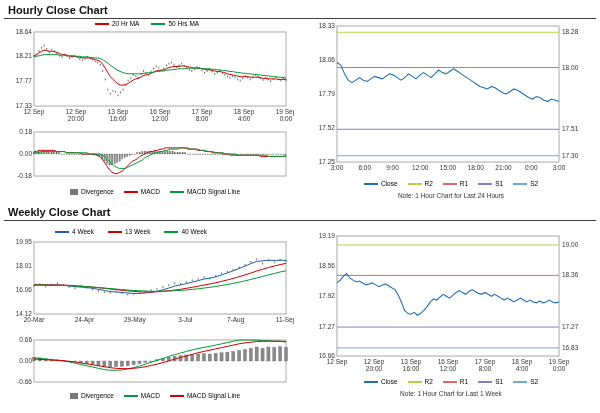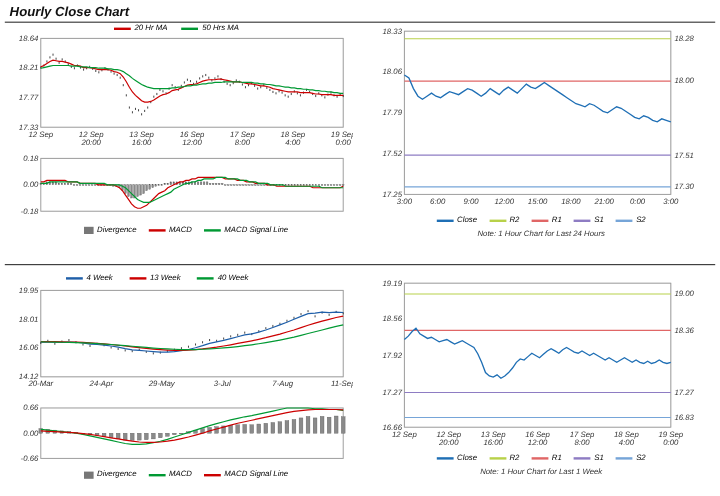--- a/index.html
+++ b/index.html
@@ -3,21 +3,21 @@
 <meta charset="utf-8">
 <style>
   html,body{margin:0;padding:0;}
   body{
     width:600px;height:413px;
     background:#ffffff;
     font-family:"Liberation Sans", sans-serif;
     color:#000;
     overflow:hidden;
   }
-  .page{position:relative;width:508px;height:413px;font-style:italic;}
+  .page{position:relative;width:508px;height:413px;}
   .section-title{
     font-size:11px;font-weight:bold;color:#111;
   }
   .hr{
     height:1px;background:#000;opacity:.75;
   }
   .panel{position:absolute;}
   svg{display:block;}
   .axis-lbl{font-family:"Liberation Sans",sans-serif;font-size:6.5px;fill:#333;}
   .axis-lbl-r{font-family:"Liberation Sans",sans-serif;font-size:6.5px;fill:#333;}
@@ -383,20 +383,23 @@
       </span>
       <span class="lg-item">
         <span class="lg-swatch" style="background:#76a5d8"></span>
         <span>S2</span>
       </span>
     </div>
   </div>
 
   <div class="panel" style="left:305px;top:192px;width:292px;text-align:center;font-size:6.5px;color:#333;">Note: 1 Hour Chart for Last 24 Hours</div>
 
+  <div class="panel" style="left:8px;top:206px;width:584px;">
+    <div class="section-title">Weekly Close Chart</div>
+  </div>
   <div class="panel hr" style="left:4px;top:220px;width:592px;"></div>
 
   <div class="panel" style="left:55px;top:228px;width:200px;height:12px;">
     <div class="legend-box" style="justify-content:flex-start;gap:14px;">
       <span class="lg-item">
         <span class="lg-swatch" style="background:#1f5fa9"></span>
         <span>4 Week</span>
       </span>
       <span class="lg-item">
         <span class="lg-swatch" style="background:#cc0000"></span>

